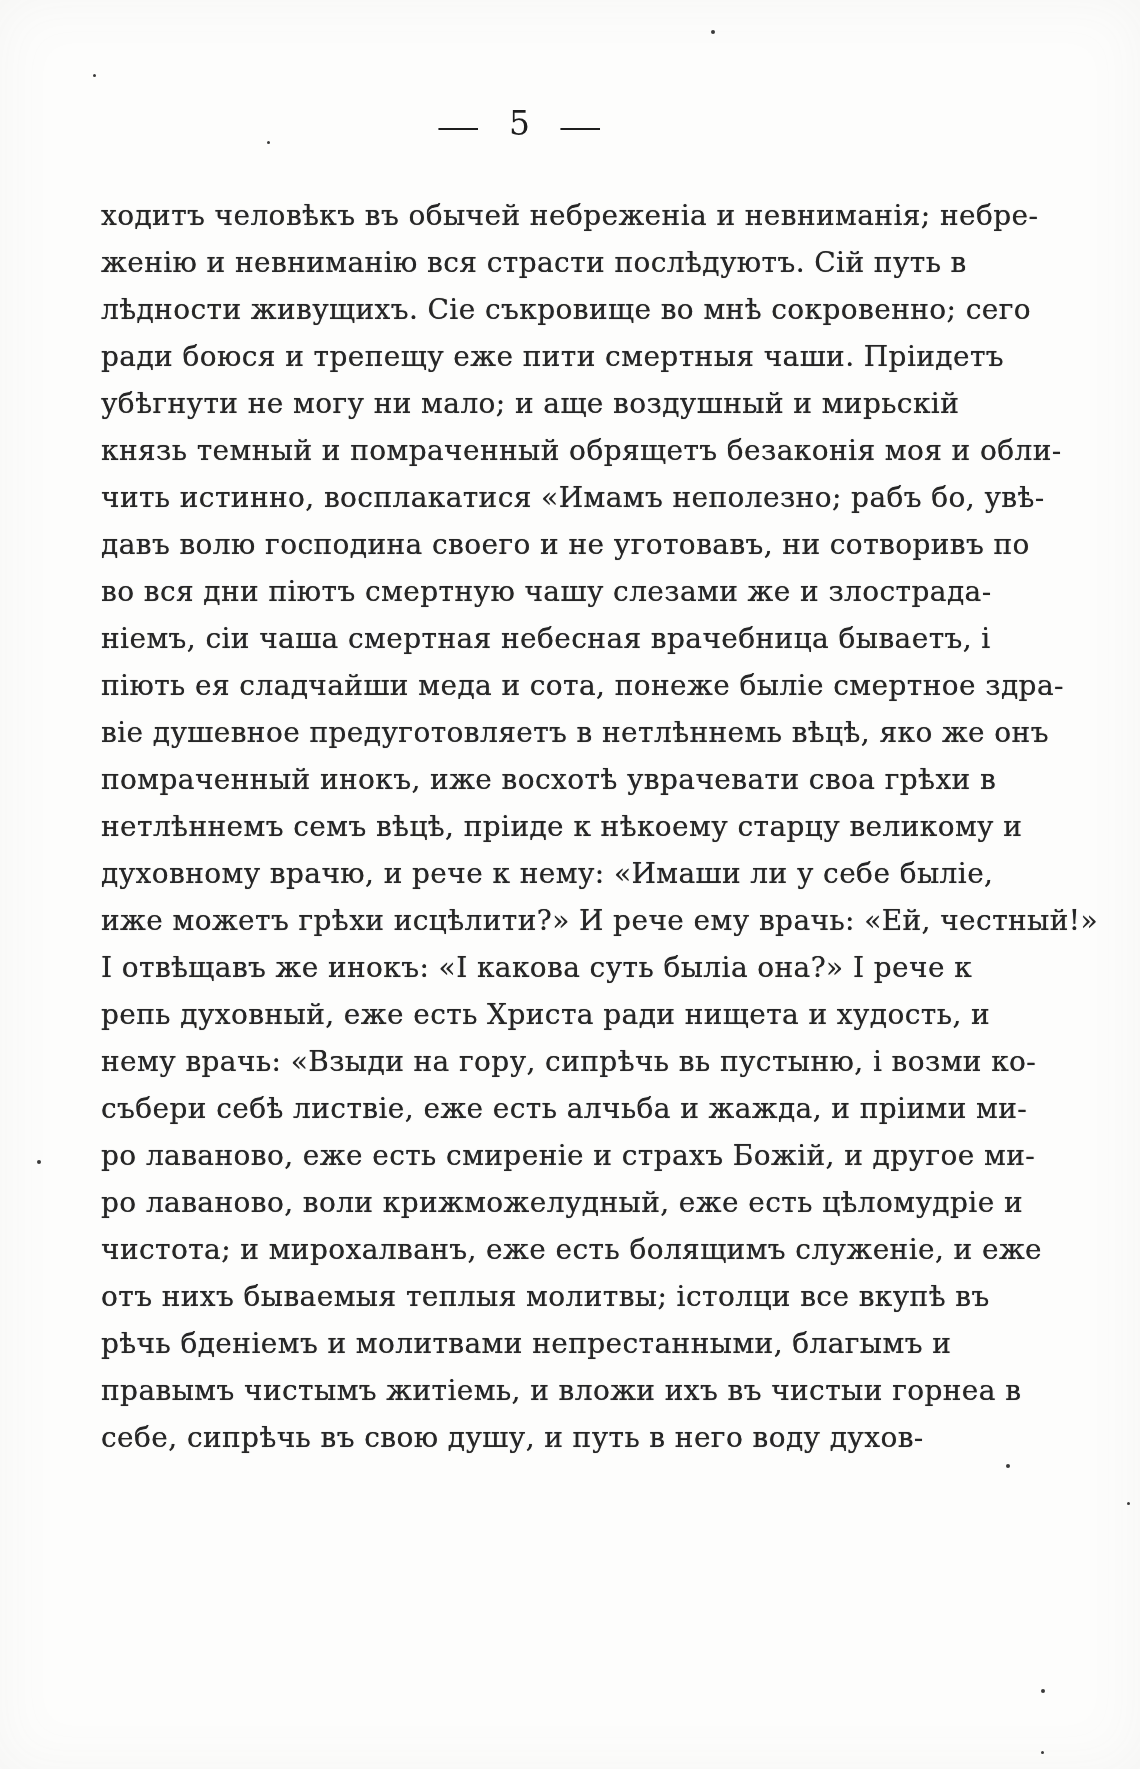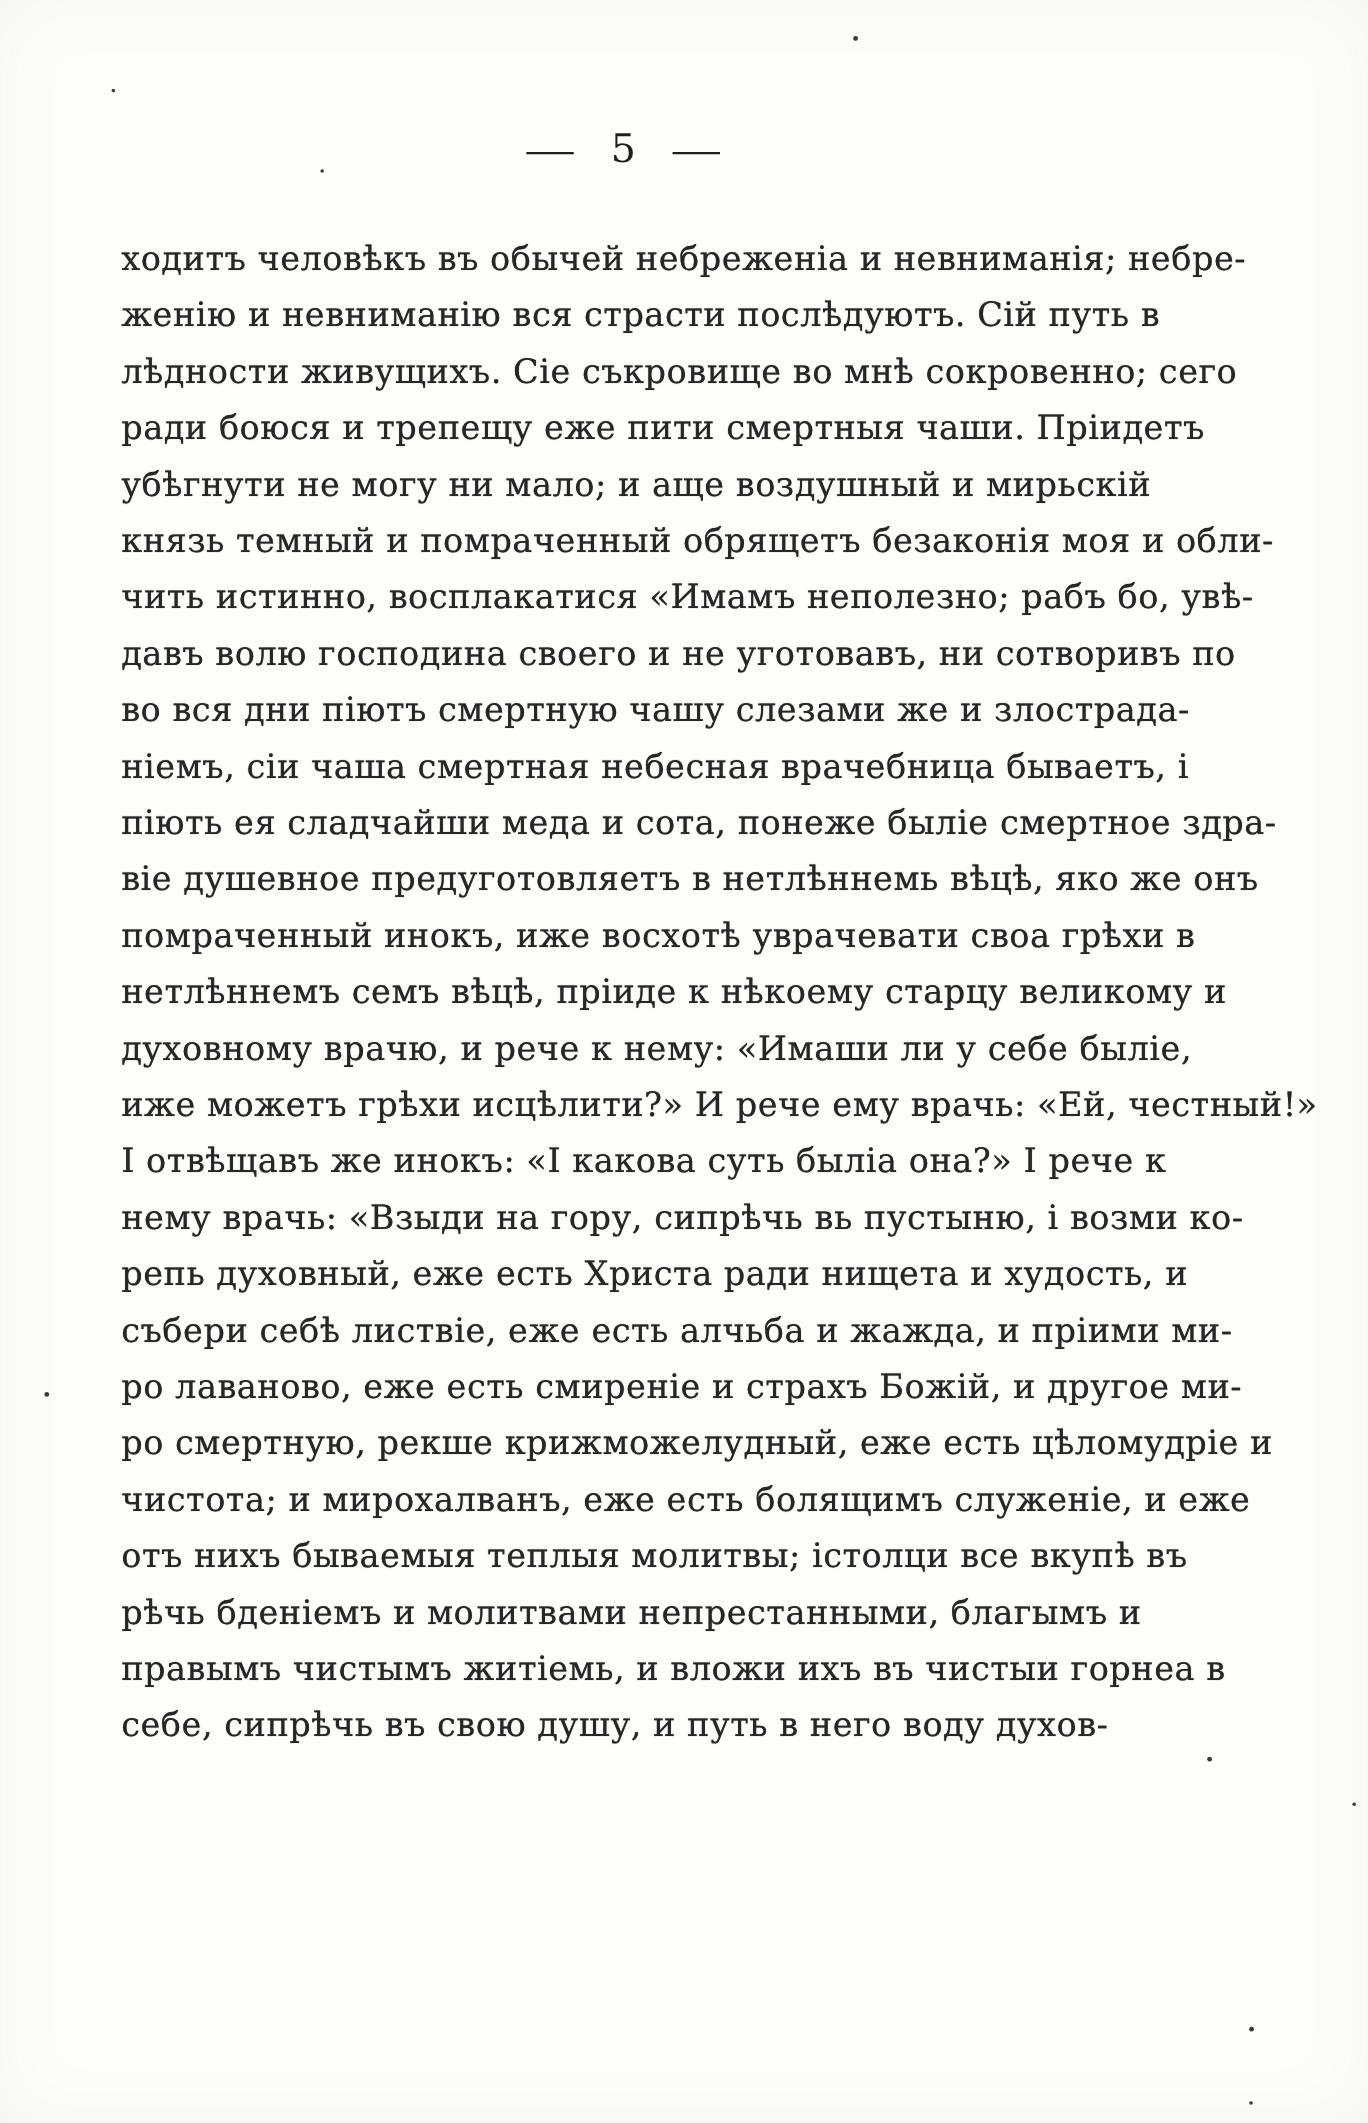--- a/index.html
+++ b/index.html
@@ -91,25 +91,25 @@
       <div class="text-line">давъ волю господина своего и не уготовавъ, ни сотворивъ по</div>
       <div class="text-line">во вся дни піютъ смертную чашу слезами же и злострада-</div>
       <div class="text-line">ніемъ, сіи чаша смертная небесная врачебница бываетъ, і</div>
       <div class="text-line">піють ея сладчайши меда и сота, понеже быліе смертное здра-</div>
       <div class="text-line">віе душевное предуготовляетъ в нетлѣннемь вѣцѣ, яко же онъ</div>
       <div class="text-line">помраченный инокъ, иже восхотѣ уврачевати своа грѣхи в</div>
       <div class="text-line">нетлѣннемъ семъ вѣцѣ, пріиде к нѣкоему старцу великому и</div>
       <div class="text-line">духовному врачю, и рече к нему: «Имаши ли у себе быліе,</div>
       <div class="text-line">иже можетъ грѣхи исцѣлити?» И рече ему врачь: «Ей, честный!»</div>
       <div class="text-line">І отвѣщавъ же инокъ: «І какова суть быліа она?» І рече к</div>
+      <div class="text-line">репь духовный, еже есть Христа ради нищета и худость, и</div>
       <div class="text-line">нему врачь: «Взыди на гору, сипрѣчь вь пустыню, і возми ко-</div>
-      <div class="text-line">репь духовный, еже есть Христа ради нищета и худость, и</div>
       <div class="text-line">събери себѣ листвіе, еже есть алчьба и жажда, и пріими ми-</div>
       <div class="text-line">ро лаваново, еже есть смиреніе и страхъ Божій, и другое ми-</div>
-      <div class="text-line">ро смертную, рекше крижможелудный, еже есть цѣломудріе и</div>
+      <div class="text-line">ро лаваново, воли крижможелудный, еже есть цѣломудріе и</div>
       <div class="text-line">чистота; и мирохалванъ, еже есть болящимъ служеніе, и еже</div>
       <div class="text-line">отъ нихъ бываемыя теплыя молитвы; істолци все вкупѣ въ</div>
       <div class="text-line">рѣчь бденіемъ и молитвами непрестанными, благымъ и</div>
       <div class="text-line">правымъ чистымъ житіемь, и вложи ихъ въ чистыи горнеа в</div>
       <div class="text-line">себе, сипрѣчь въ свою душу, и путь в него воду духов-</div>
     </div>
 
   <div id="specks">
       <span class="speck" style="left: 711px; top: 30px; width: 4px; height: 4px;"></span>
       <span class="speck" style="left: 93px; top: 74px; width: 3px; height: 3px;"></span>

